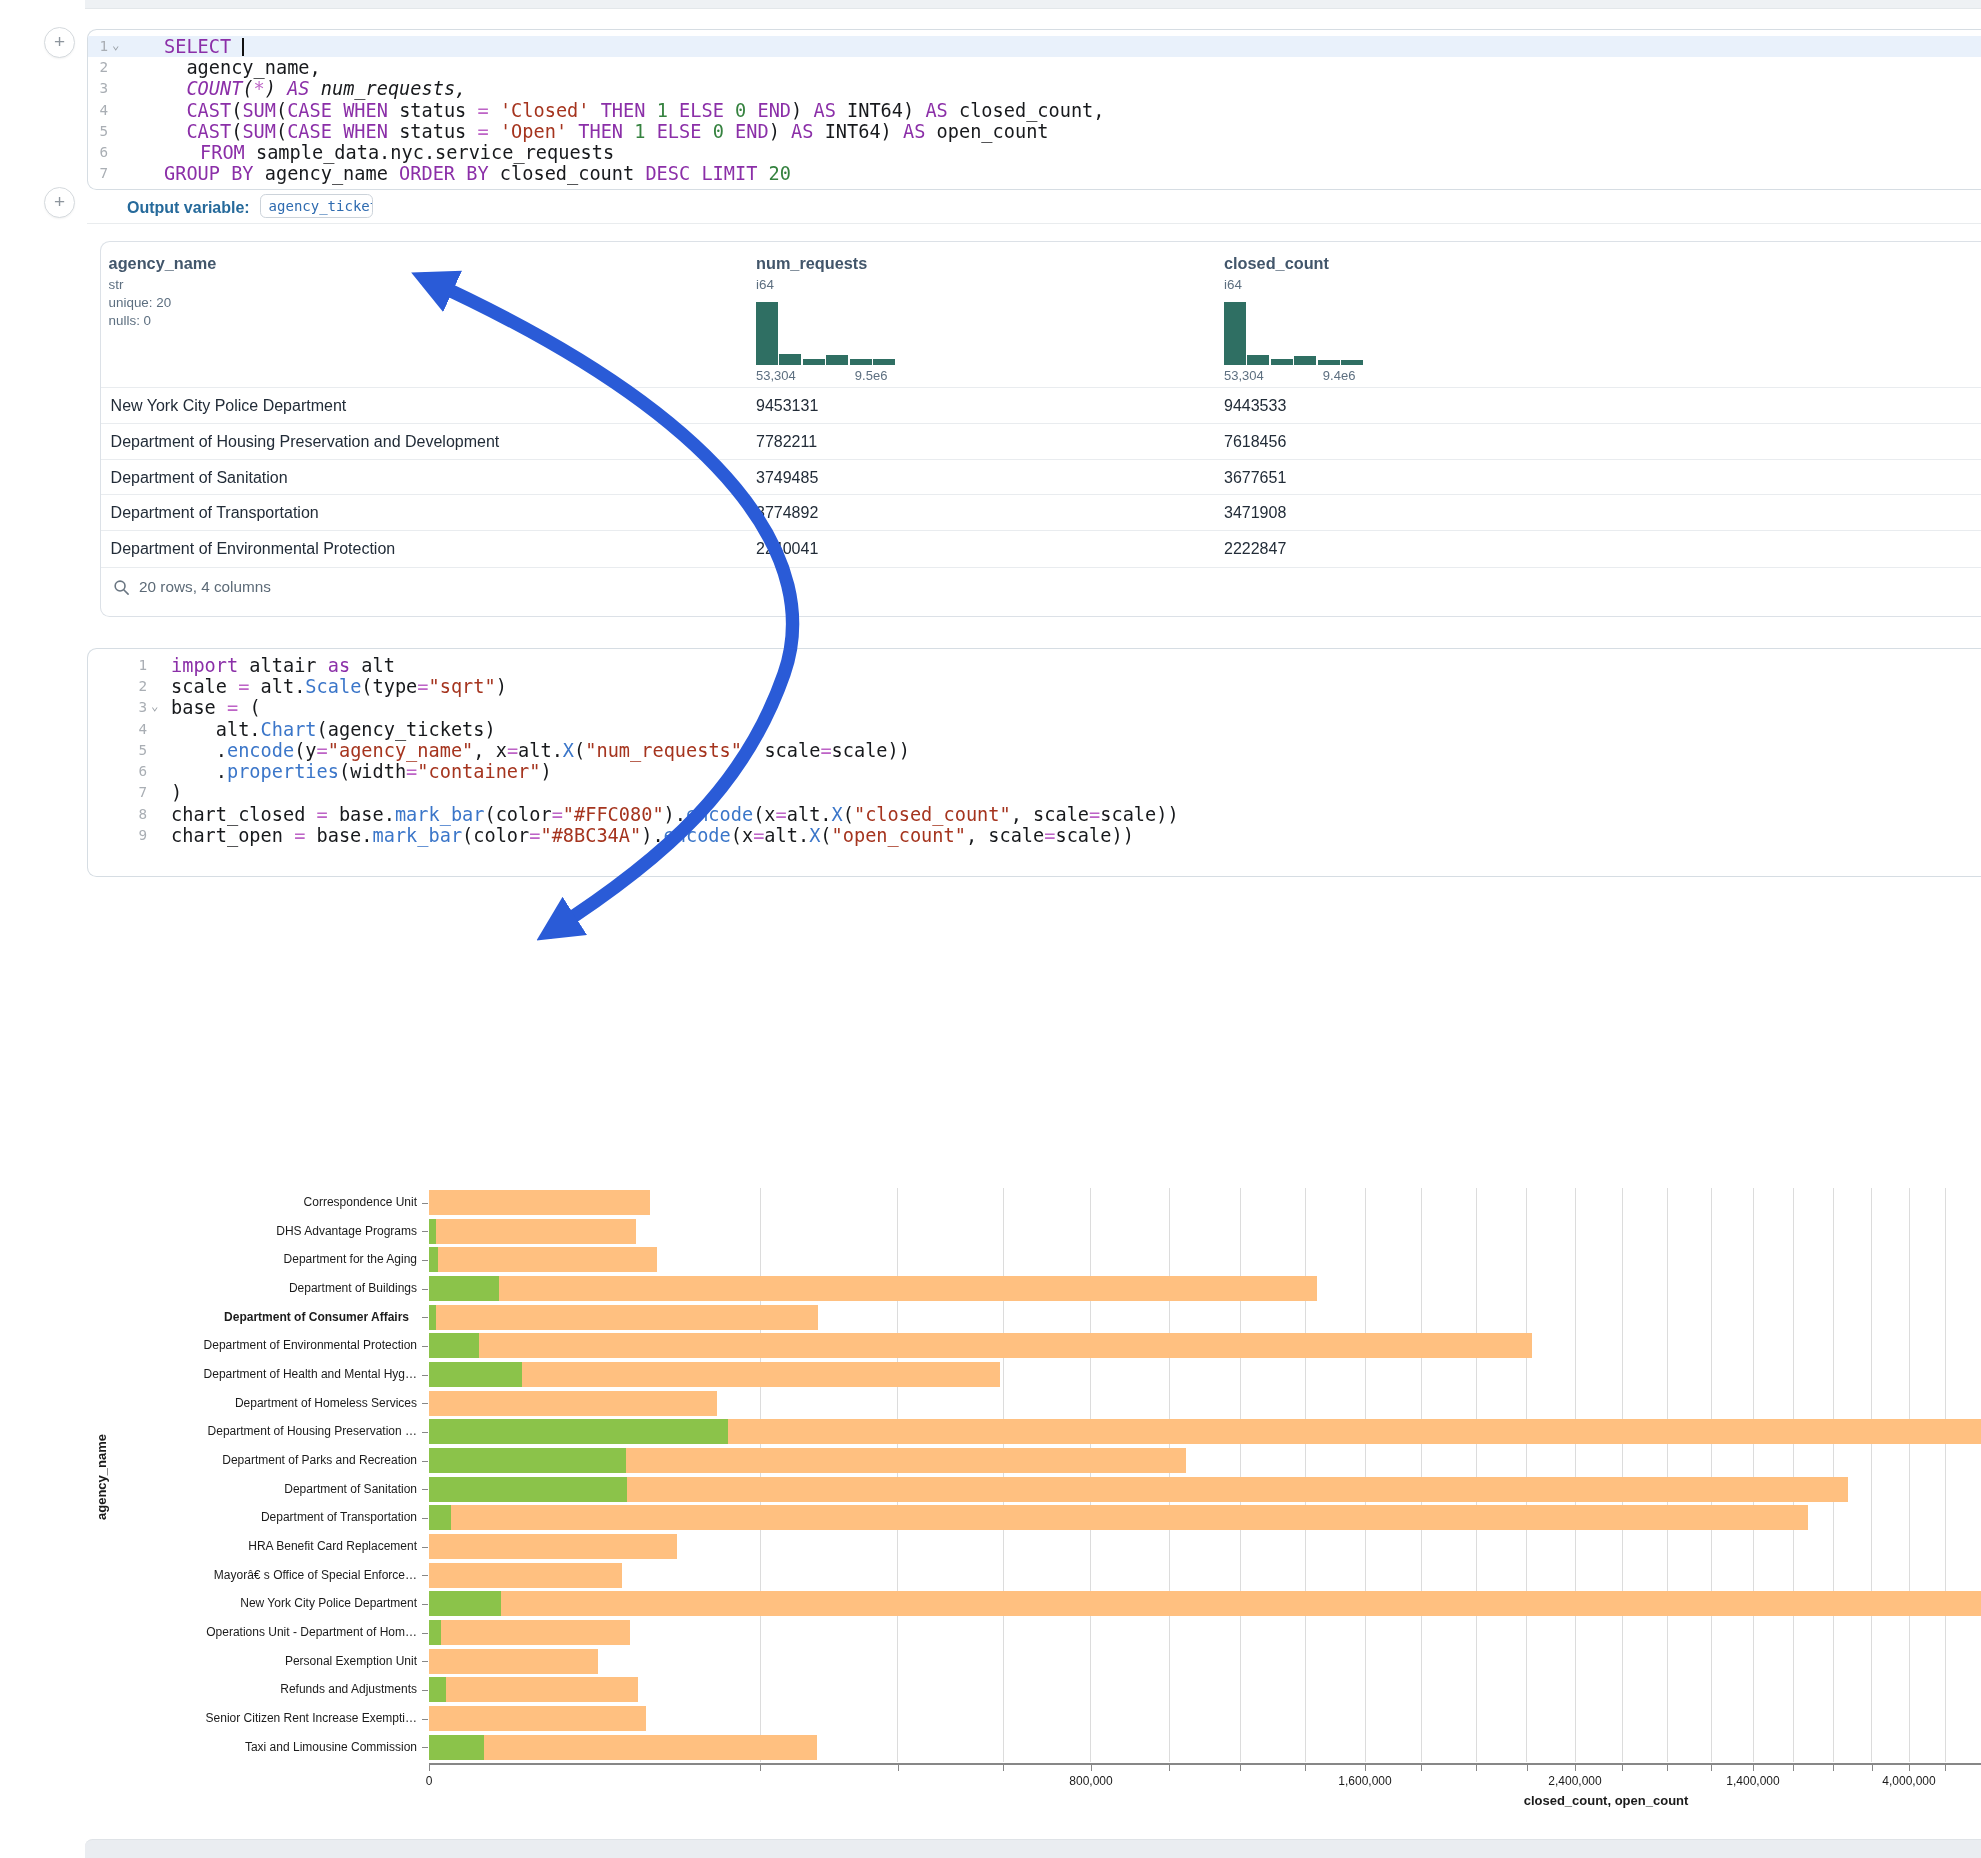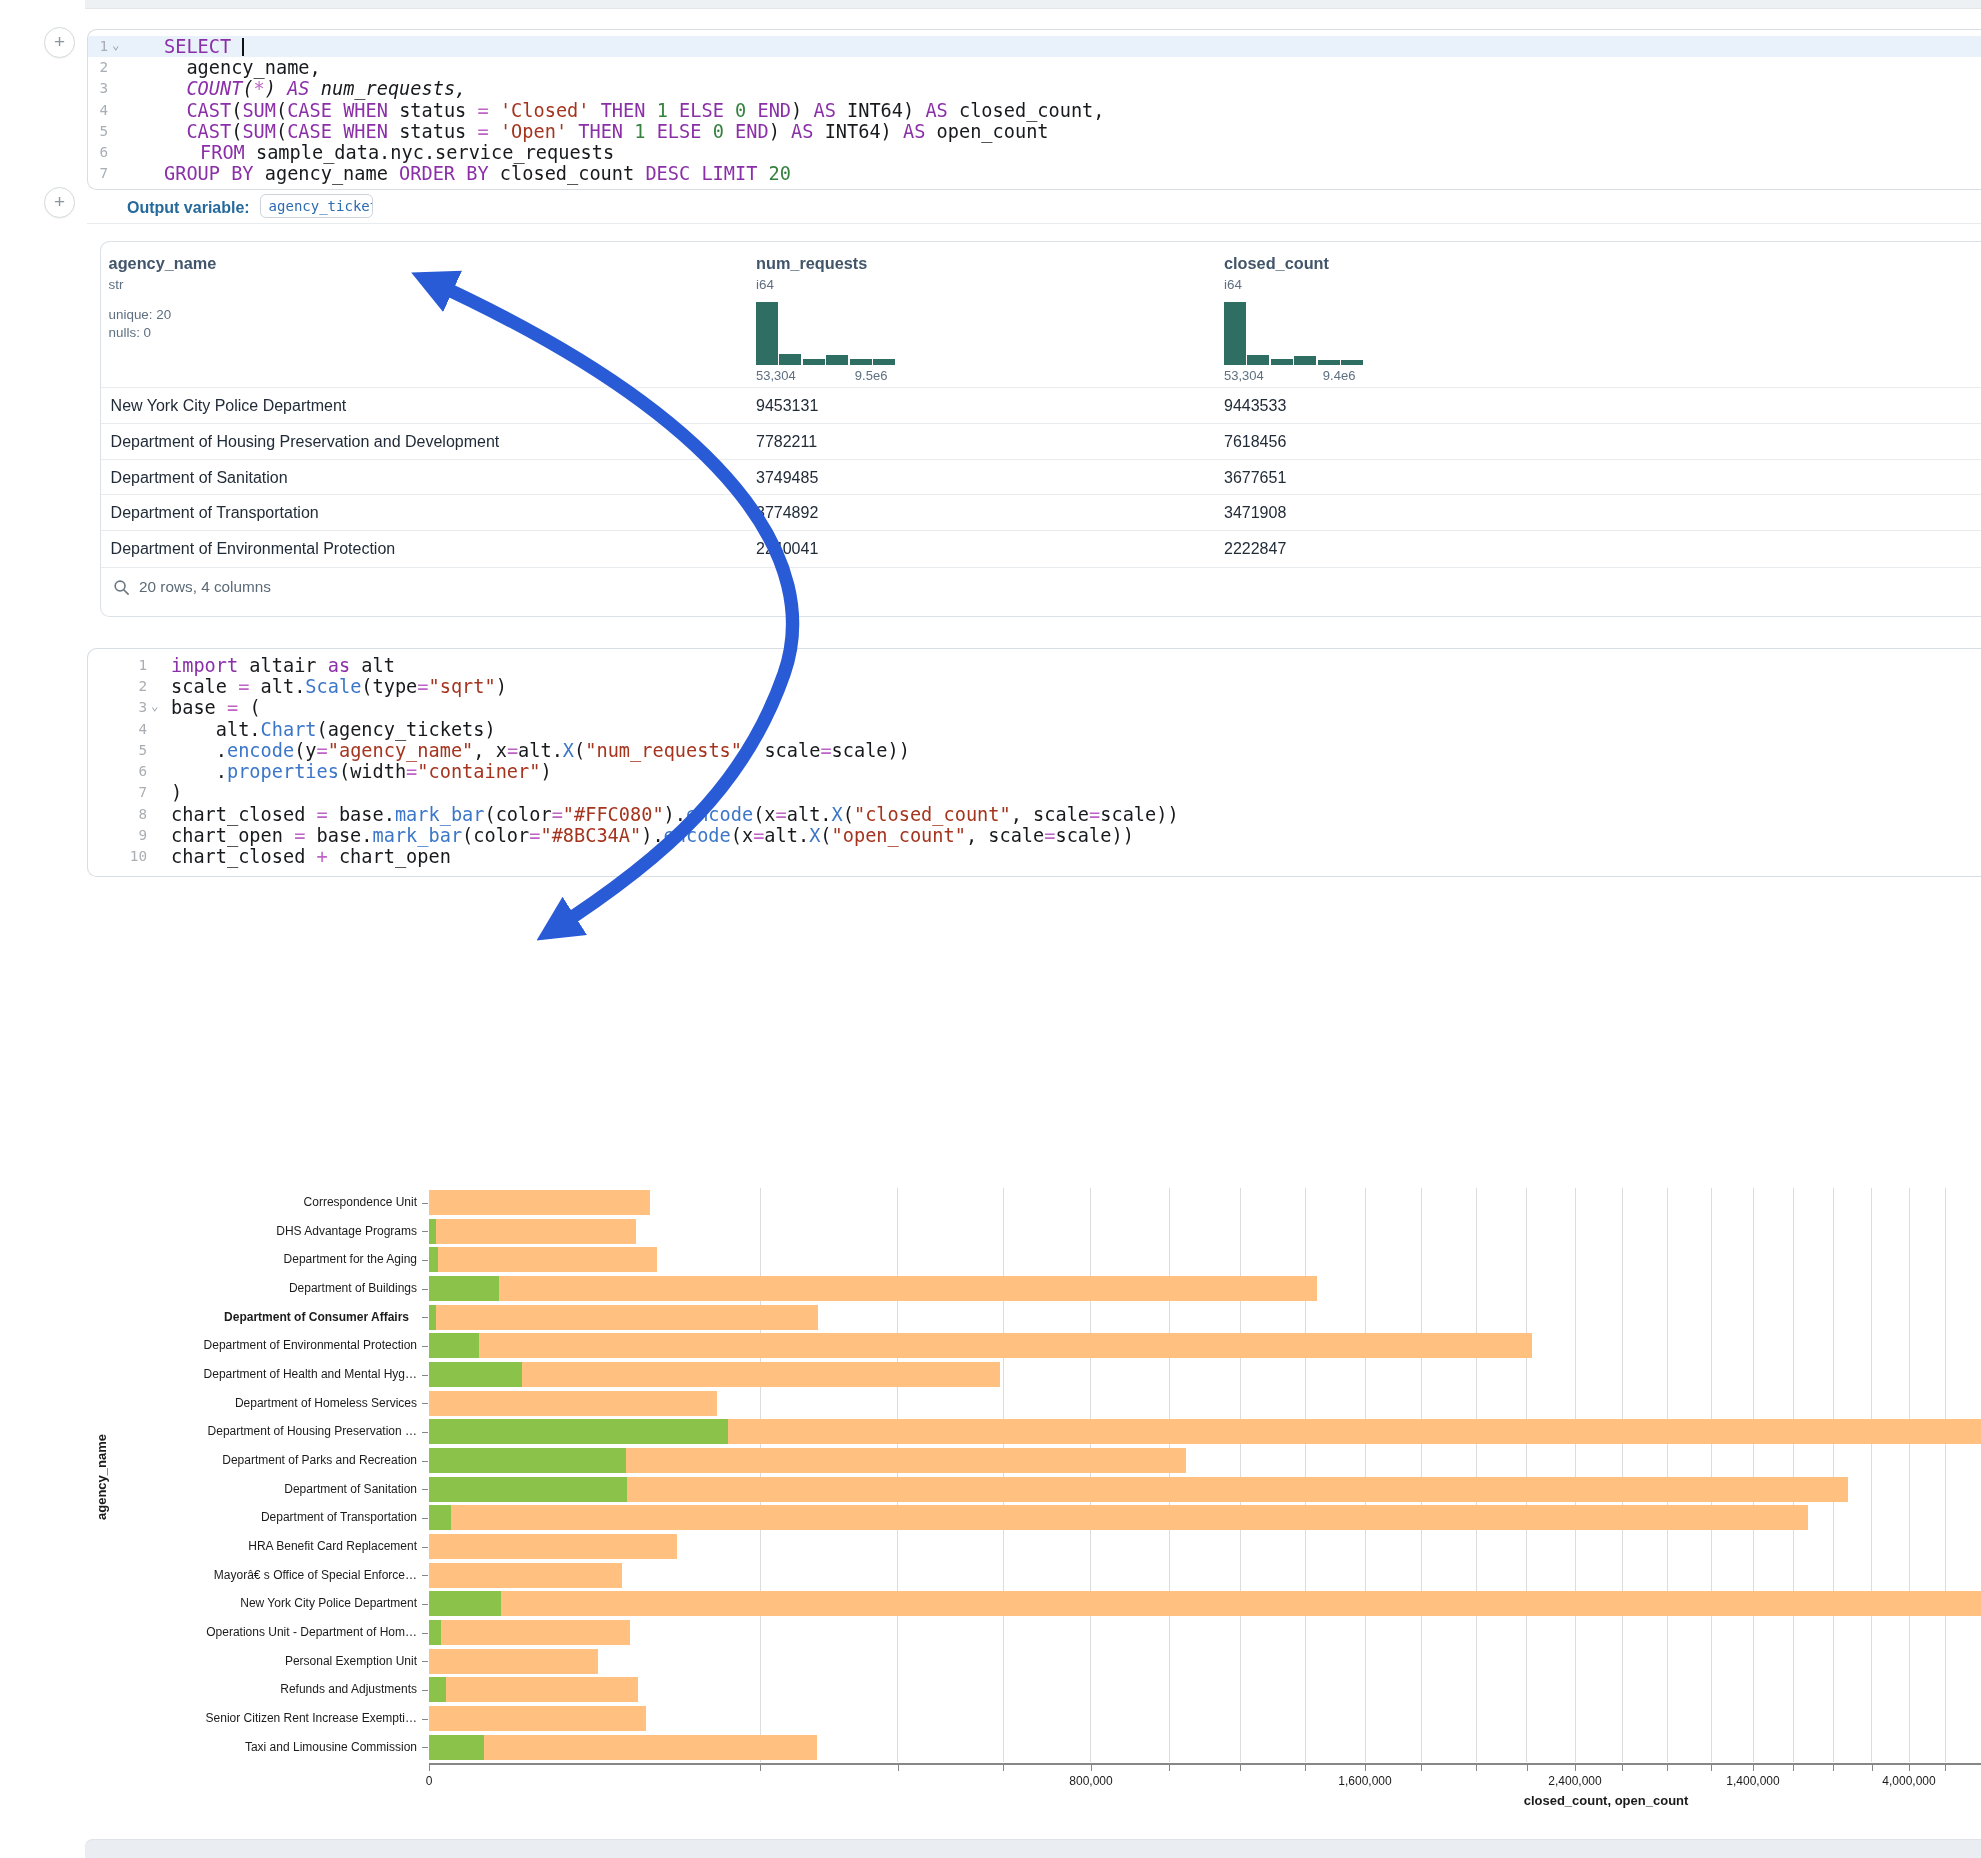--- a/index.html
+++ b/index.html
@@ -77,21 +77,21 @@
 
   <div class="abs ov-label" style="left:127px;top:199px;">Output variable:</div>
   <div class="abs chip" style="left:260px;top:194px;">agency_tickets</div>
   <div class="abs divider" style="left:87px;top:223px;right:0;"></div>
 
   <div class="abs tcard" style="left:100px;top:241px;height:374px;">
 
     <div class="abs" style="left:7.6px;top:11.5px;">
       <div class="th-name">agency_name</div>
       <div class="th-type">str</div>
-      <div class="th-meta" style="margin-top:15px;">unique: 20</div>
+      <div class="th-meta" style="margin-top:3px;">unique: 20</div>
       <div class="th-meta">nulls: 0</div>
     </div>
 
     <div class="abs" style="left:655px;top:11.5px;">
       <div class="th-name">num_requests</div>
       <div class="th-type">i64</div>
       <div class="hist" style="margin-top:9.6px;">
           <div class="hb" style="height: 100%;"></div>
           <div class="hb" style="height: 17%;"></div>
           <div class="hb" style="height: 10%;"></div>
@@ -163,21 +163,20 @@
     <div class="code-lines">
         <div class="cl"><span class="gut" style="left: 0px; width: 59px;">1</span><span class="codetxt" style="left: 83px;"><span class="t-k">import</span><span class="t-d"> altair </span><span class="t-k">as</span><span class="t-d"> alt</span></span></div>
         <div class="cl"><span class="gut" style="left: 0px; width: 59px;">2</span><span class="codetxt" style="left: 83px;"><span class="t-d">scale </span><span class="t-o">=</span><span class="t-d"> alt.</span><span class="t-f">Scale</span><span class="t-d">(type</span><span class="t-o">=</span><span class="t-s">"sqrt"</span><span class="t-d">)</span></span></div>
         <div class="cl"><span class="gut" style="left: 0px; width: 59px;">3</span><span class="chev" style="left: 63px;">⌄</span><span class="codetxt" style="left: 83px;"><span class="t-d">base </span><span class="t-o">=</span><span class="t-d"> (</span></span></div>
         <div class="cl"><span class="gut" style="left: 0px; width: 59px;">4</span><span class="codetxt" style="left: 83px;"><span class="t-d">    alt.</span><span class="t-f">Chart</span><span class="t-d">(agency_tickets)</span></span></div>
         <div class="cl"><span class="gut" style="left: 0px; width: 59px;">5</span><span class="codetxt" style="left: 83px;"><span class="t-d">    .</span><span class="t-f">encode</span><span class="t-d">(y</span><span class="t-o">=</span><span class="t-s">"agency_name"</span><span class="t-d">, x</span><span class="t-o">=</span><span class="t-d">alt.</span><span class="t-f">X</span><span class="t-d">(</span><span class="t-s">"num_requests"</span><span class="t-d">, scale</span><span class="t-o">=</span><span class="t-d">scale))</span></span></div>
         <div class="cl"><span class="gut" style="left: 0px; width: 59px;">6</span><span class="codetxt" style="left: 83px;"><span class="t-d">    .</span><span class="t-f">properties</span><span class="t-d">(width</span><span class="t-o">=</span><span class="t-s">"container"</span><span class="t-d">)</span></span></div>
         <div class="cl"><span class="gut" style="left: 0px; width: 59px;">7</span><span class="codetxt" style="left: 83px;"><span class="t-d">)</span></span></div>
         <div class="cl"><span class="gut" style="left: 0px; width: 59px;">8</span><span class="codetxt" style="left: 83px;"><span class="t-d">chart_closed </span><span class="t-o">=</span><span class="t-d"> base.</span><span class="t-f">mark_bar</span><span class="t-d">(color</span><span class="t-o">=</span><span class="t-s">"#FFC080"</span><span class="t-d">).</span><span class="t-f">encode</span><span class="t-d">(x</span><span class="t-o">=</span><span class="t-d">alt.</span><span class="t-f">X</span><span class="t-d">(</span><span class="t-s">"closed_count"</span><span class="t-d">, scale</span><span class="t-o">=</span><span class="t-d">scale))</span></span></div>
         <div class="cl"><span class="gut" style="left: 0px; width: 59px;">9</span><span class="codetxt" style="left: 83px;"><span class="t-d">chart_open </span><span class="t-o">=</span><span class="t-d"> base.</span><span class="t-f">mark_bar</span><span class="t-d">(color</span><span class="t-o">=</span><span class="t-s">"#8BC34A"</span><span class="t-d">).</span><span class="t-f">encode</span><span class="t-d">(x</span><span class="t-o">=</span><span class="t-d">alt.</span><span class="t-f">X</span><span class="t-d">(</span><span class="t-s">"open_count"</span><span class="t-d">, scale</span><span class="t-o">=</span><span class="t-d">scale))</span></span></div>
-        <div class="cl"><span class="gut" style="left: 0px; width: 59px;">10</span><span class="codetxt" style="left: 83px;"><span class="t-d">chart_closed </span><span class="t-o">+</span><span class="t-d"> chart_open</span></span></div>
       </div>
   </div>
 
   <div id="chart-layer" class="abs" style="left:0;top:0;width:1982px;height:1858px;pointer-events:none;">
     <div class="axis-title" style="left:94px;top:1477px;transform:rotate(-90deg) translateX(-50%);transform-origin:left top;">agency_name</div>
     <div class="axis-title" style="left:1606px;top:1793px;transform:translateX(-50%);">closed_count, open_count</div>
     <div id="plot" class="abs" style="left:429px;top:1188px;width:1552px;height:574px;">
         <div class="grid" style="left: 331px; height: 574px;"></div>
         <div class="grid" style="left: 468px; height: 574px;"></div>
         <div class="grid" style="left: 574px; height: 574px;"></div>

